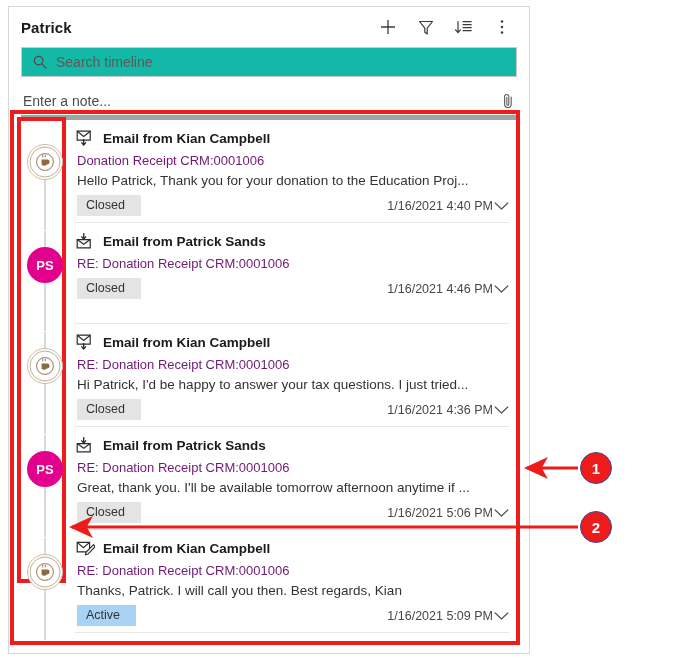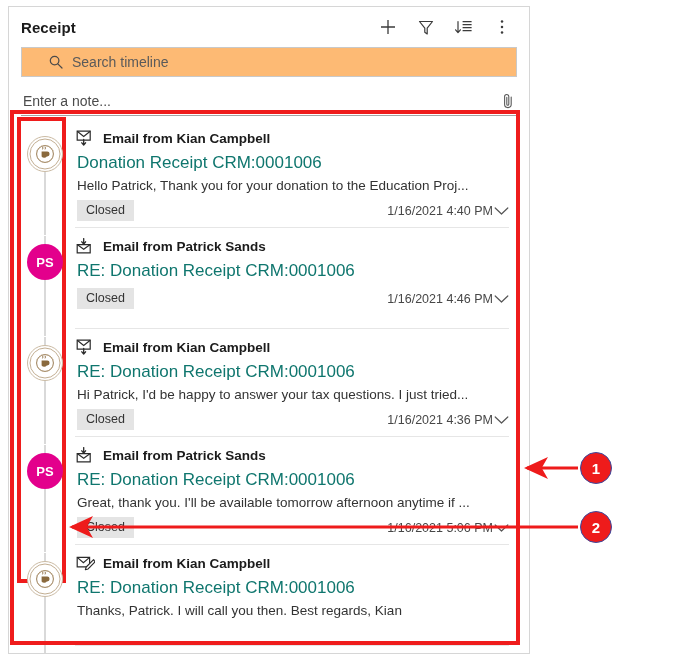--- a/index.html
+++ b/index.html
@@ -60,24 +60,24 @@
   }
   .hdr-icon svg { display: block; }
 
   
   .search-wrap {
     padding: 0 12px;
   }
   .search-box {
     height: 30px;
     border: 1px solid #c9c9c9;
-    background: #fdba74;
-    display: flex;
-    align-items: center;
-    padding: 0 24px;
+    background: #14b8a6;
+    display: flex;
+    align-items: center;
+    padding: 0 8px;
     box-sizing: border-box;
   }
   .search-box .si { flex: 0 0 auto; width: 20px; height: 18px; color: #4a4a4a; display:flex; align-items:center; justify-content:center;}
   .search-input {
     border: 0;
     outline: 0;
     flex: 1 1 auto;
     font-family: "Liberation Sans", sans-serif;
     font-size: 14px;
     color: #4b4b4b;
@@ -85,21 +85,21 @@
     background: transparent;
   }
   .search-input::placeholder { color: #5a5a5a; opacity: 1; }
 
   
   .note-row {
     margin: 10px 12px 0 12px;
     height: 28px;
     display: flex;
     align-items: center;
-    border-bottom: 1px solid #a3a3a3;
+    border-bottom: 5px solid #a3a3a3;
   }
   .note-input {
     border: 0;
     outline: 0;
     flex: 1 1 auto;
     font-family: "Liberation Sans", sans-serif;
     font-size: 14px;
     color: #4b4b4b;
     background: transparent;
   }
@@ -131,21 +131,21 @@
     top: 0;
     bottom: -8px;
     width: 2px;
     background: #d9d9d9;
   }
   .tl-item:first-child .tl-line { top: 18px; }
   .tl-item:last-child .tl-line { bottom: auto; height: 18px; }
   .avatar {
     position: absolute;
     left: 12px;
-    top: 8px;
+    top: 16px;
     width: 36px;
     height: 36px;
     border-radius: 50%;
     display: flex;
     align-items: center;
     justify-content: center;
     font-size: 13px;
     font-weight: bold;
     color: #ffffff;
     z-index: 2;
@@ -176,43 +176,43 @@
     display: flex;
     align-items: center;
     justify-content: center;
   }
   .tl-title {
     font-size: 13.5px;
     font-weight: bold;
     color: #1b1b1b;
   }
   .tl-subject {
-    font-size: 17px;
-    color: #0f766e;
+    font-size: 13px;
+    color: #701a75;
     margin-top: 5px;
     padding-left: 2px;
   }
   .tl-preview {
     font-size: 13.5px;
     color: #333333;
     margin-top: 5px;
     padding-left: 2px;
     white-space: nowrap;
     overflow: hidden;
   }
   .tl-footer {
     display: flex;
     align-items: center;
     margin-top: 7px;
     padding-left: 2px;
   }
   .badge {
     font-size: 12.5px;
     color: #333;
-    padding: 3px 9px 4px 9px;
+    padding: 3px 16px 4px 9px;
     line-height: 14px;
   }
   .badge.closed { background: #e4e4e4; }
   .badge.active { background: #a9d3f5; }
   .tl-meta {
     margin-left: auto;
     display: flex;
     align-items: center;
   }
   .tl-time {
@@ -264,21 +264,21 @@
   }
 </style>
 </head>
 <body>
 
 <div id="stage">
 
   <div id="panel">
 
     <div class="panel-header">
-      <div class="panel-title">Receipt</div>
+      <div class="panel-title">Patrick</div>
       <div class="header-actions">
 
         <div class="hdr-icon" title="Add">
           <svg width="20" height="20" viewBox="0 0 20 20">
               <path d="M10 3 v14 M3 10 h14" stroke="currentColor" stroke-width="1.3" fill="none"></path>
             </svg>
         </div>
 
         <div class="hdr-icon" title="Filter">
           <svg width="20" height="20" viewBox="0 0 20 20">
@@ -490,20 +490,31 @@
                 <svg width="19" height="16" viewBox="0 0 19 16">
                   <path d="M1.2 2.4 h12.4 v9.4 h-12.4 z" stroke="currentColor" stroke-width="1.2" fill="none"></path>
                   <path d="M1.2 2.4 L7.4 7.6 L13.6 2.4" stroke="currentColor" stroke-width="1.2" fill="none"></path>
                   <path d="M17.6 4.6 L10.2 12 L9.3 14.8 L12.1 13.9 L19 6.9 Z" stroke="currentColor" stroke-width="1.1" fill="#fff" stroke-linejoin="round"></path>
                 </svg>
               </span>
               <span class="tl-title">Email from Kian Campbell</span>
             </div>
             <div class="tl-subject">RE: Donation Receipt CRM:0001006</div>
             <div class="tl-preview">Thanks, Patrick. I will call you then.   Best regards, Kian</div>
+            <div class="tl-footer">
+              <span class="badge active">Active</span>
+              <div class="tl-meta">
+                <span class="tl-time">1/16/2021 5:09 PM</span>
+                <span class="chev">
+                  <svg width="15" height="10" viewBox="0 0 15 10">
+                    <path d="M1.2 2 L7.5 8 L13.8 2" stroke="currentColor" stroke-width="1.2" fill="none" stroke-linecap="round" stroke-linejoin="round"></path>
+                  </svg>
+                </span>
+              </div>
+            </div>
           </div>
         </div>
         <div class="tl-sep"></div>
       </div>
   </div>
 
   <div class="hl-rect" id="hl-outer"></div>
   <div class="hl-rect" id="hl-inner"></div>
 
   <svg class="ann-svg">

